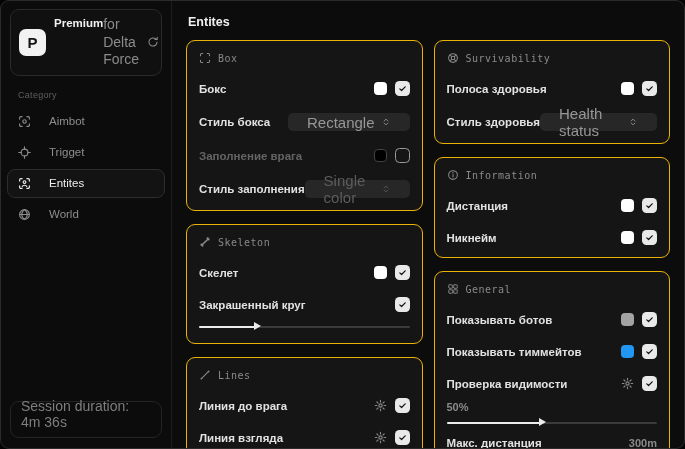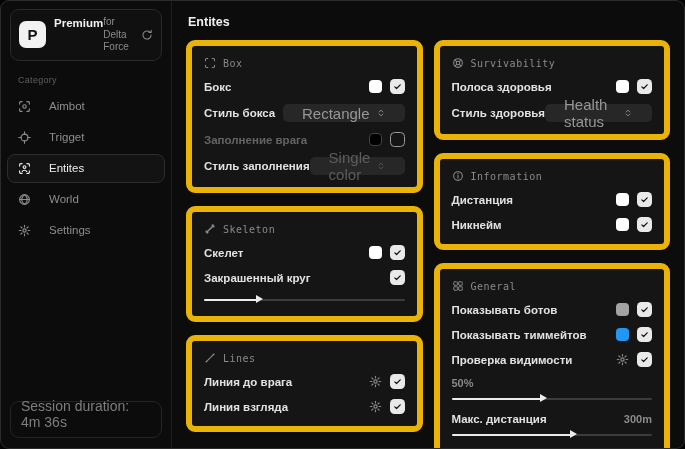--- a/index.html
+++ b/index.html
@@ -7,38 +7,38 @@
     border-radius:9px;display:flex;font-family:"Liberation Sans",sans-serif;color:#e4e4e4;overflow:hidden}
   
   .sidebar{flex:0 0 171px;width:171px;border-right:1px solid #1d1d1d;display:flex;flex-direction:column;
     padding:8px 0 10px;box-sizing:border-box}
   .brand-card{margin:0 9px;border:1px solid #2a2a2a;border-radius:9px;background:#101010;display:flex;
     align-items:center;gap:8px;padding:6px 8px}
   .logo{width:27px;height:27px;border-radius:7px;background:#f2f2f2;color:#141414;display:flex;
     align-items:center;justify-content:center;font-weight:bold;font-size:15px;flex:0 0 auto}
   .brand-text{display:flex;flex-direction:row;line-height:1.25}
   .brand-title{font-size:11.5px;font-weight:bold;color:#f0f0f0}
-  .brand-sub{font-size:10px;color:#8b8b8b}
+  .brand-sub{font-size:14px;color:#8b8b8b}
   .sync-btn{margin-left:auto;color:#8a8a8a;display:flex;cursor:pointer}
   .category{font-size:9px;color:#5f5f5f;margin:14px 0 7px 17px;letter-spacing:.3px}
   .nav{display:flex;flex-direction:column;gap:2px;padding:0 6px}
   .nav-item{display:flex;align-items:center;gap:18px;height:27px;padding:0 10px;border-radius:8px;
     border:1px solid transparent;color:#8d8d8d;font-size:11.5px;cursor:pointer}
   .nav-item.active{border-color:#2d2d2d;background:#131313;color:#ededed}
   .session-card{margin:auto 9px 0;border:1px solid #242424;border-radius:9px;height:37px;display:flex;
     align-items:flex-end;padding:0 10px 7px;box-sizing:border-box;font-size:14px;color:#7e7e7e}
   
   .main{flex:1;padding:12px 14px;box-sizing:border-box;display:flex;flex-direction:column;overflow:hidden}
   .page-title{font-size:12.5px;font-weight:bold;color:#f0f0f0;margin:2px 0 11px 2px}
   .columns{display:flex;gap:11px;align-items:flex-start}
   .col{flex:1;display:flex;flex-direction:column;gap:13px;min-width:0}
-  .card{background:#151515;border:6px solid #eab308;border-radius:9px;padding:11px 12px 12px;box-sizing:border-box}
+  .card{background:#151515;border:1px solid #eab308;border-radius:9px;padding:11px 12px 12px;box-sizing:border-box}
   .card-head{display:flex;align-items:center;gap:7px;color:#8a8a8a;margin-bottom:3px}
   .card-title{font-family:"DejaVu Sans Mono",monospace;font-size:10px;letter-spacing:.5px}
-  .row{display:flex;align-items:center;justify-content:space-between;margin-top:10px;min-height:15px}
+  .row{display:flex;align-items:center;justify-content:space-between;margin-top:17px;min-height:15px}
   .row-label{font-size:11.5px;font-weight:bold;color:#e2e2e2;white-space:nowrap}
   .row-label.muted{color:#646464}
   .controls{display:flex;align-items:center;gap:8px}
   .swatch{width:13px;height:13px;border-radius:4px;box-sizing:border-box;cursor:pointer}
   .swatch.dark{border:1px solid #424242}
   .checkbox{width:15px;height:15px;border-radius:4.5px;display:flex;align-items:center;justify-content:center;
     box-sizing:border-box;cursor:pointer}
   .checkbox.checked{background:#e9e9e9;color:#161616}
   .checkbox.unchecked{border:1.5px solid #9a9a9a;background:transparent}
   .select{display:flex;align-items:center;gap:6px;background:#272727;border-radius:5px;height:18px;
@@ -96,27 +96,20 @@
           </svg>
           <span>Entites</span>
         </div>
         <div class="nav-item">
           <svg width="13" height="13" viewBox="0 0 16 16" fill="none" stroke="currentColor" stroke-width="1.4" stroke-linecap="round" stroke-linejoin="round">
             <circle cx="8" cy="8" r="6"></circle>
             <path d="M2 8h12M8 2c-4.7 4-4.7 8 0 12M8 2c4.7 4 4.7 8 0 12"></path>
           </svg>
           <span>World</span>
         </div>
-        <div class="nav-item">
-          <svg width="13" height="13" viewBox="0 0 16 16" fill="none" stroke="currentColor" stroke-width="1.4" stroke-linecap="round" stroke-linejoin="round">
-            <circle cx="8" cy="8" r="2"></circle>
-            <path d="M8 1.6v2M8 12.4v2M1.6 8h2M12.4 8h2M3.5 3.5l1.4 1.4M11.1 11.1l1.4 1.4M12.5 3.5l-1.4 1.4M4.9 11.1l-1.4 1.4"></path>
-          </svg>
-          <span>Settings</span>
-        </div>
       </nav>
     <div class="session-card">
       <span>Session duration: 4m 36s</span>
     </div>
   </aside>
 
   <main class="main">
     <div class="page-title">Entites</div>
     <div class="columns">
       <div class="col">

